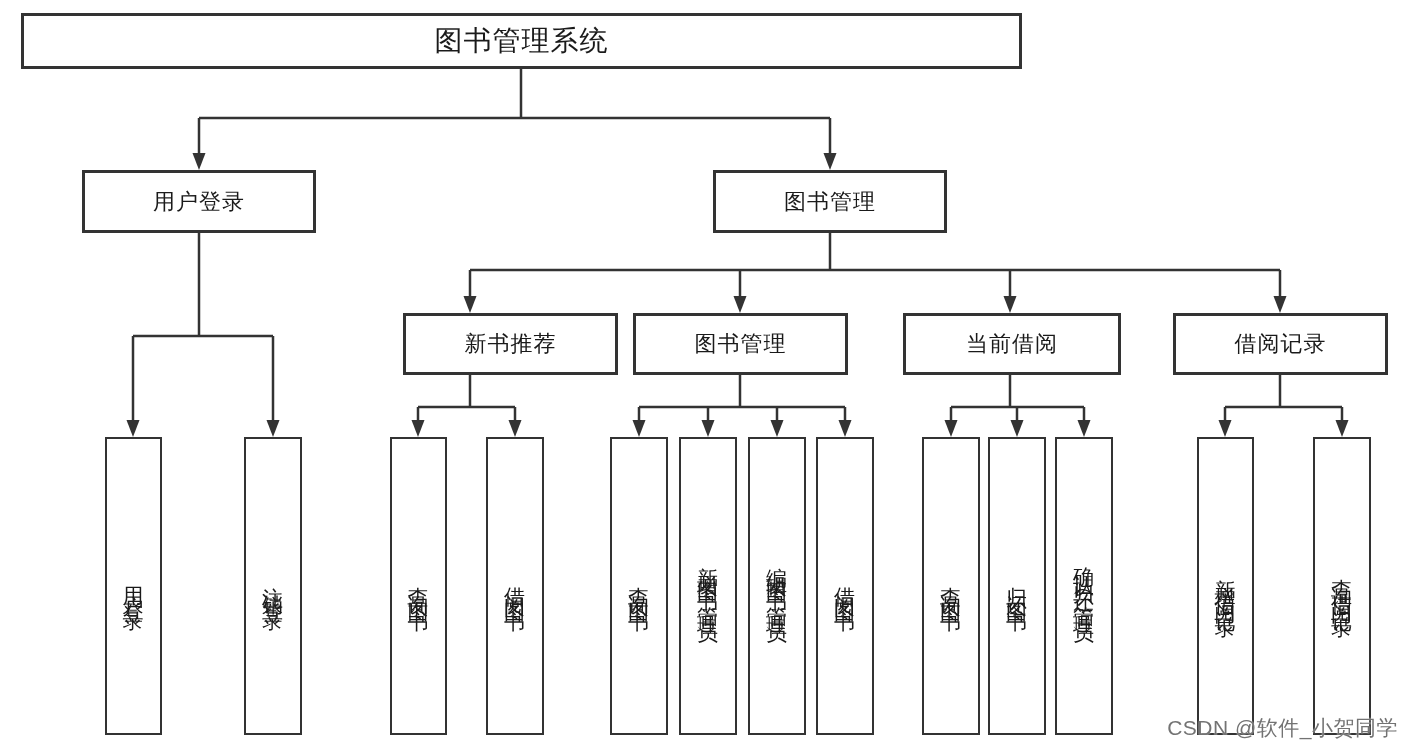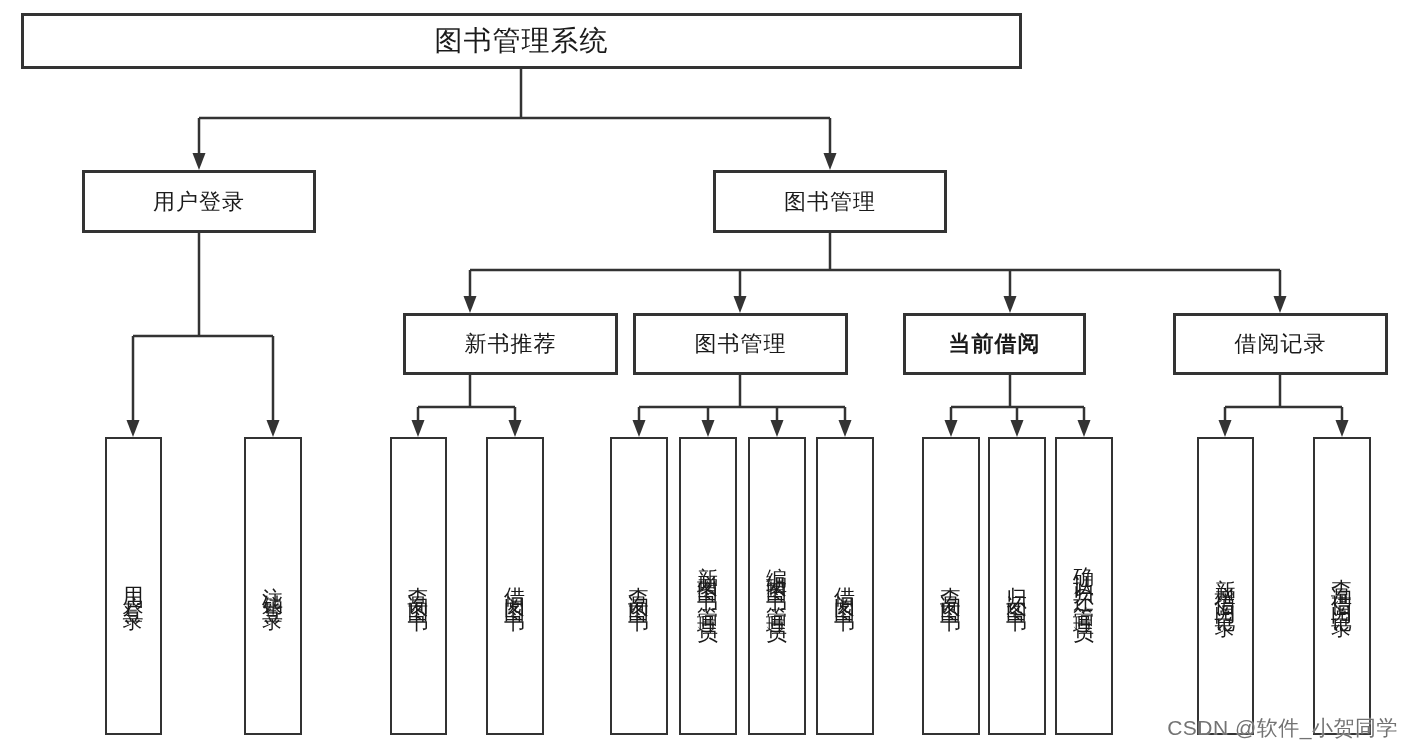--- a/index.html
+++ b/index.html
@@ -129,21 +129,21 @@
     </g>
   </svg>
 
   <div class="node root" style="left:21px; top:13px; width:1001px; height:56px;">图书管理系统</div>
 
   <div class="node" style="left:82px; top:170px; width:234px; height:63px;">用户登录</div>
   <div class="node" style="left:713px; top:170px; width:234px; height:63px;">图书管理</div>
 
   <div class="node" style="left:363px; top:313px; width:215px; height:62px;margin-left:40px;">新书推荐</div>
   <div class="node" style="left:633px; top:313px; width:215px; height:62px;">图书管理</div>
-  <div class="node" style="left:903px; top:313px; width:183px; height:62px;font-weight:bold;">当前借阅</div>
+  <div class="node" style="left:903px; top:313px; width:218px; height:62px;">当前借阅</div>
   <div class="node" style="left:1173px; top:313px; width:215px; height:62px;">借阅记录</div>
 
   <div class="leaf" style="left:105px; width:57px;">
     <span>用户登录</span>
   </div>
   <div class="leaf" style="left:244px; width:58px;">
     <span>注销登录</span>
   </div>
 
   <div class="leaf" style="left:390px; width:57px;">

